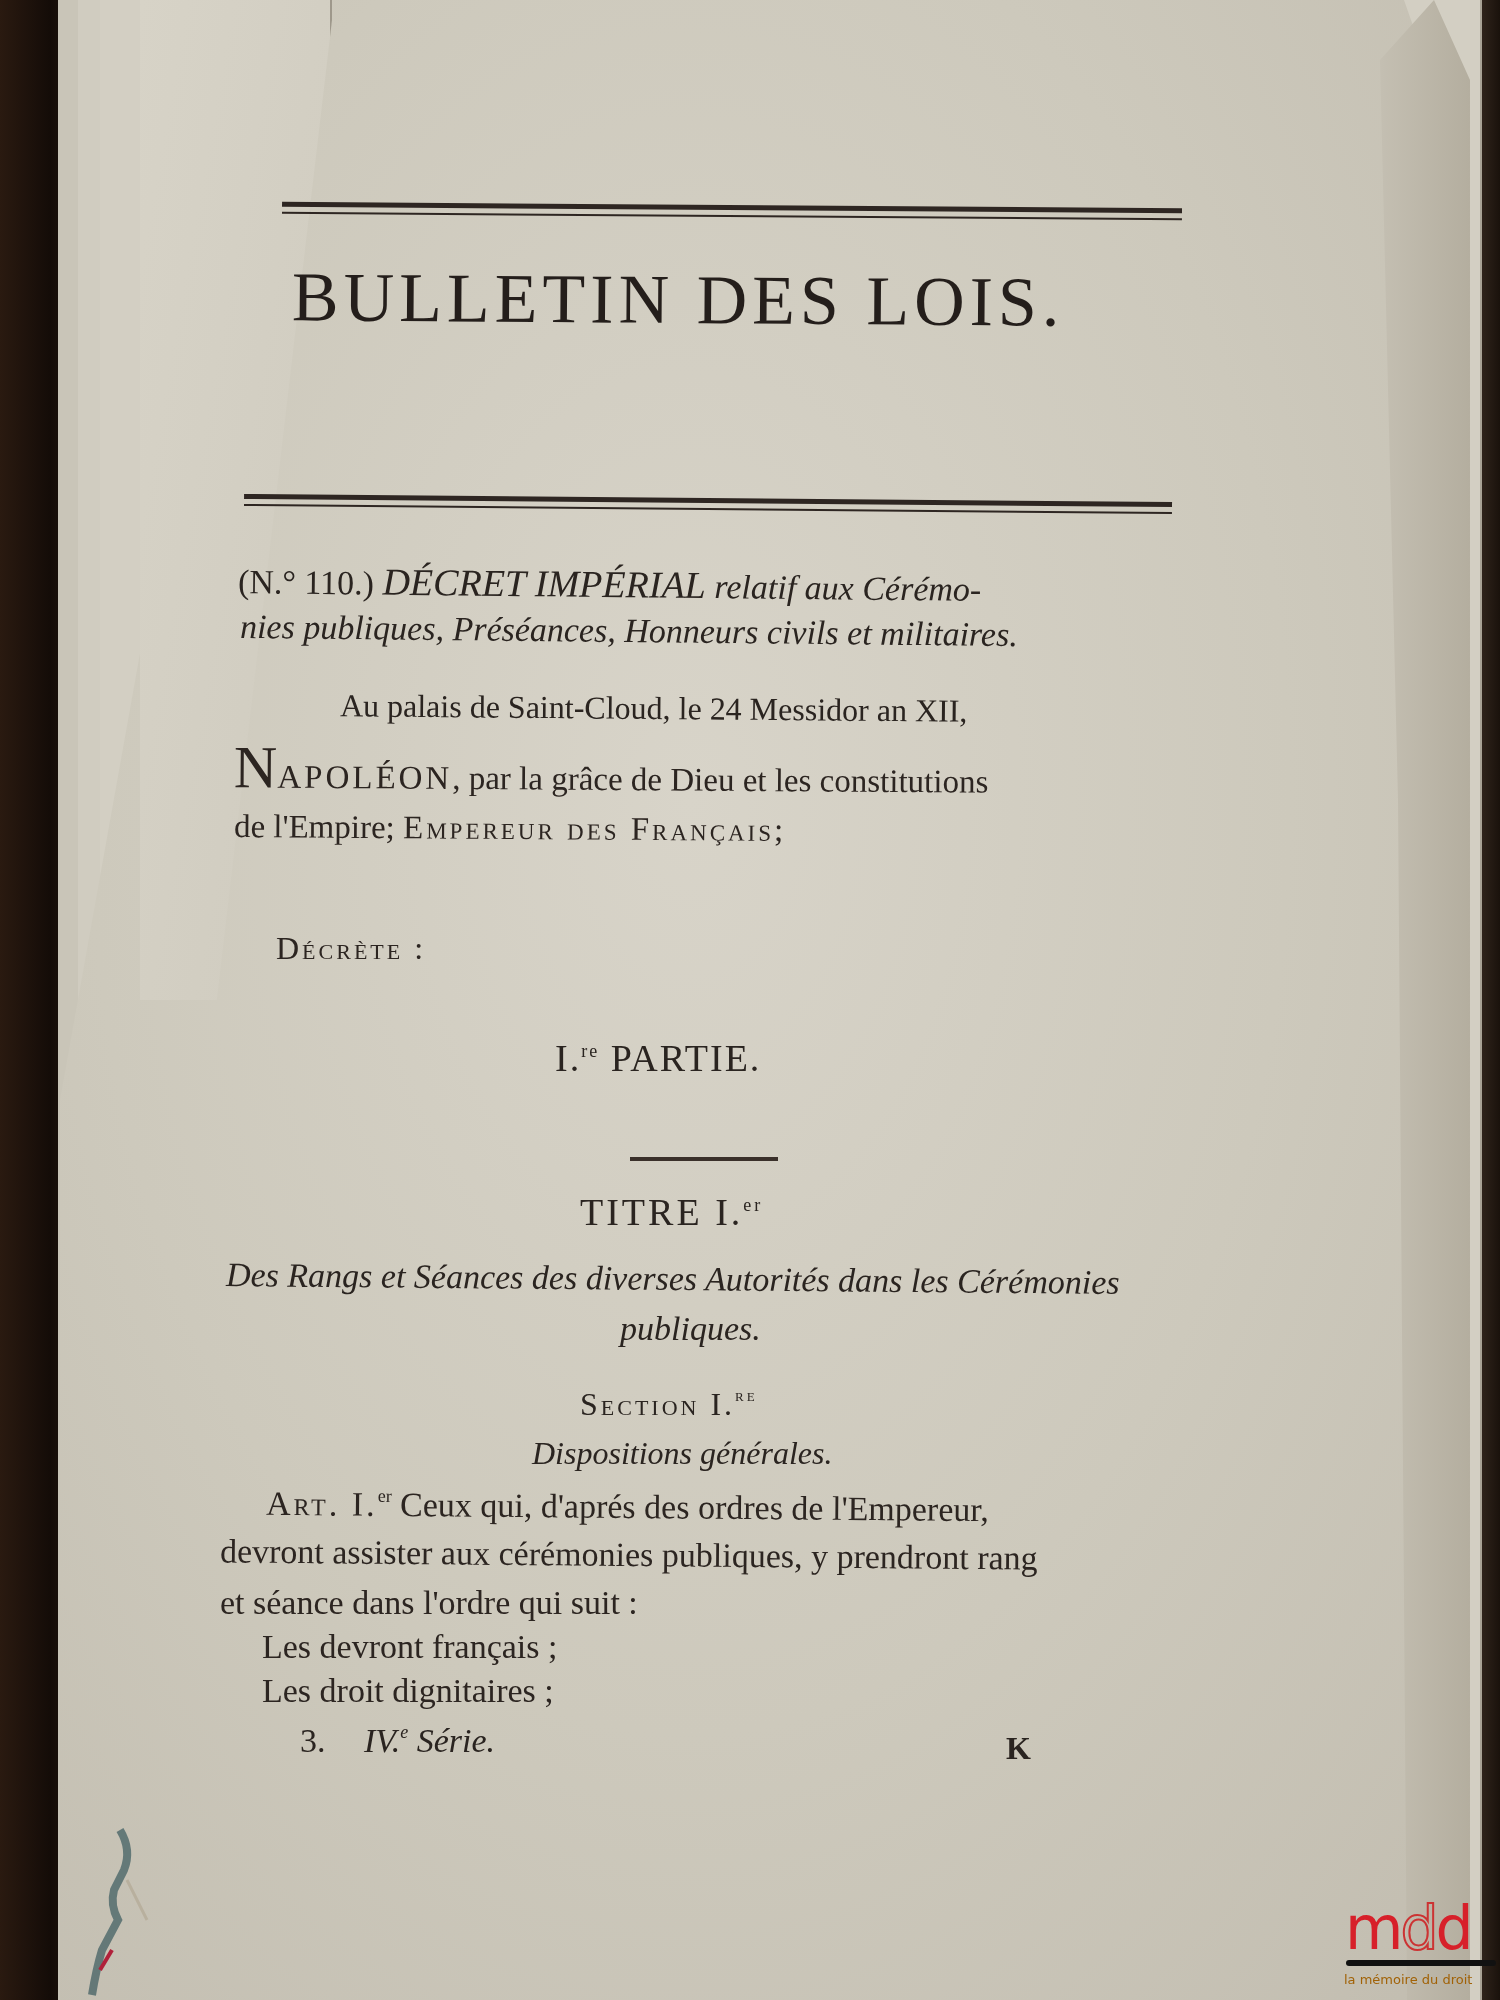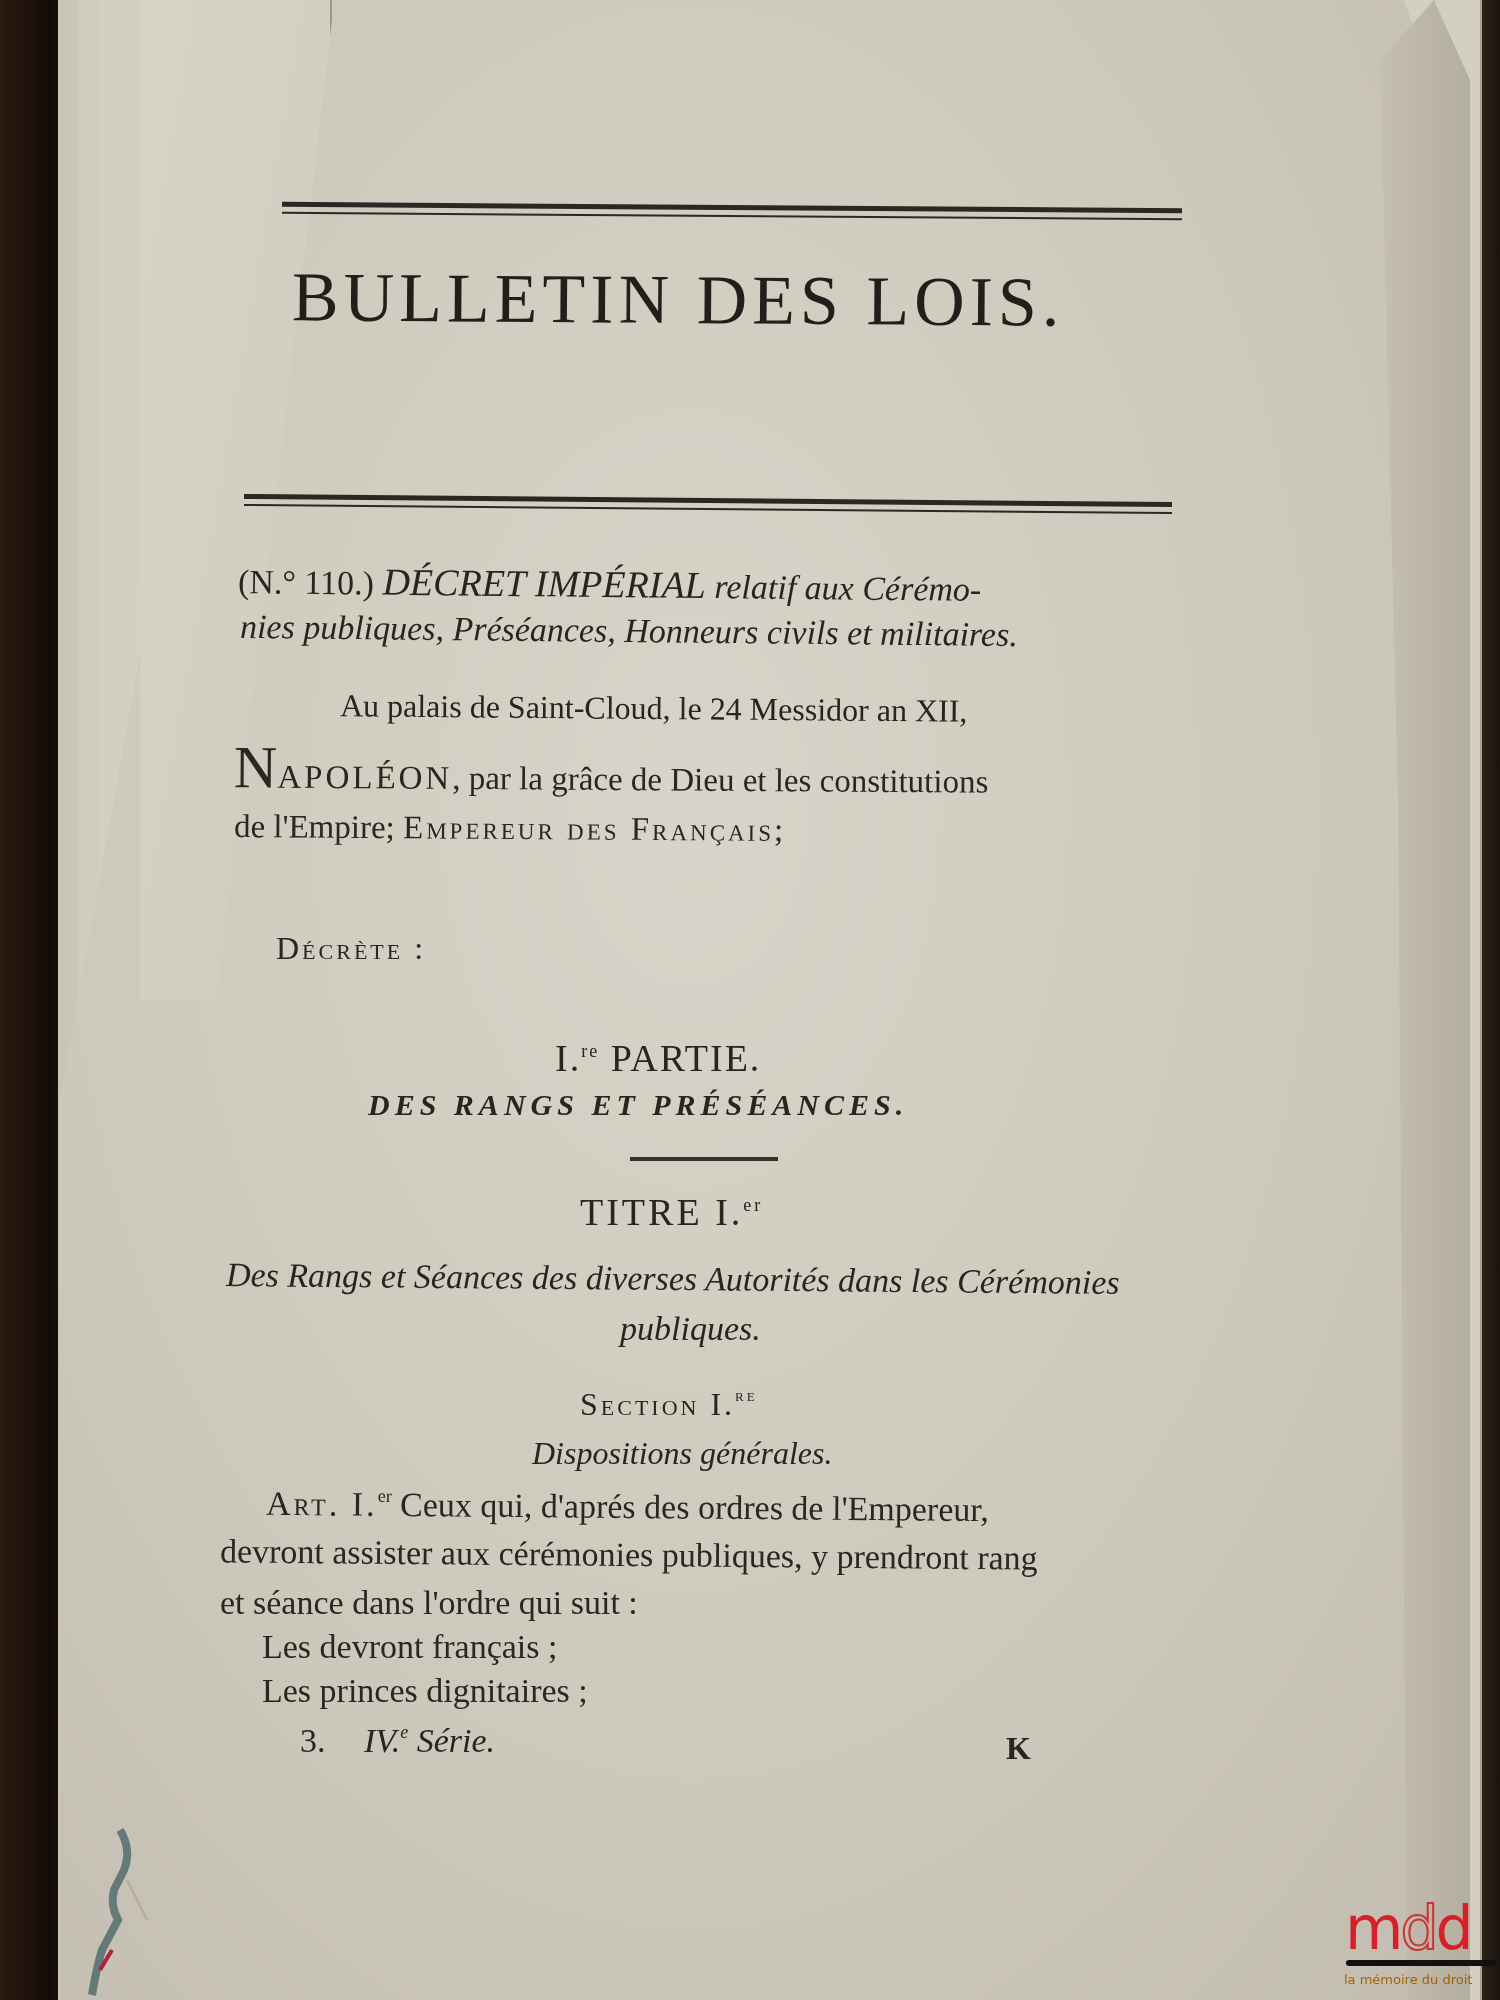--- a/index.html
+++ b/index.html
@@ -109,42 +109,41 @@
     <span class="big-n">N</span><span style="letter-spacing:3px">APOLÉON</span><span>, par la grâce de Dieu et les constitutions</span>
   </div>
   <div class="abs line-nap2 body-line">
     <span>de l'Empire; </span><span class="smallcaps">Empereur des Français</span><span>;</span>
   </div>
   <div class="abs line-decrete body-line smallcaps">Décrète :</div>
 
   <div class="abs line-partie">
     <span>I.</span><sup class="s">re</sup><span> PARTIE.</span>
   </div>
-  <div class="abs line-rangs ital">DES RANGS ET PRÉSÉANCES.</div>
 
   <div class="rule-short"></div>
 
   <div class="abs line-titre">
     <span>TITRE I.</span><sup class="s">er</sup>
   </div>
   <div class="abs line-des1 ital">Des Rangs et Séances des diverses Autorités dans les Cérémonies</div>
   <div class="abs line-des2 ital">publiques.</div>
 
   <div class="abs line-section smallcaps">
     <span>Section I.</span><sup class="s">re</sup>
   </div>
   <div class="abs line-dispo ital">Dispositions générales.</div>
 
   <div class="abs line-art1 body-line">
     <span class="smallcaps">Art. I.</span><sup class="s">er</sup><span> Ceux qui, d'aprés des ordres de l'Empereur,</span>
   </div>
   <div class="abs line-art2 body-line">devront assister aux cérémonies publiques, y prendront rang</div>
   <div class="abs line-art3 body-line">et séance dans l'ordre qui suit :</div>
   <div class="abs line-list1 body-line">Les devront français ;</div>
-  <div class="abs line-list2 body-line">Les princes dignitaires ;</div>
+  <div class="abs line-list2 body-line">Les droit dignitaires ;</div>
 
   <div class="abs line-sig">
     <span>3.</span>
     <span class="ital serie"><span>IV.</span><sup class="s">e</sup><span> Série.</span></span>
   </div>
   <div class="abs line-k">K</div>
 </div>
 
 <svg class="stain" viewBox="0 0 90 190">
   <path d="M48 20 Q60 40 52 60 L42 80 Q38 95 46 110 L30 140 Q24 160 20 185" stroke="#3a5a5e" stroke-width="8" fill="none" opacity="0.7"></path>

